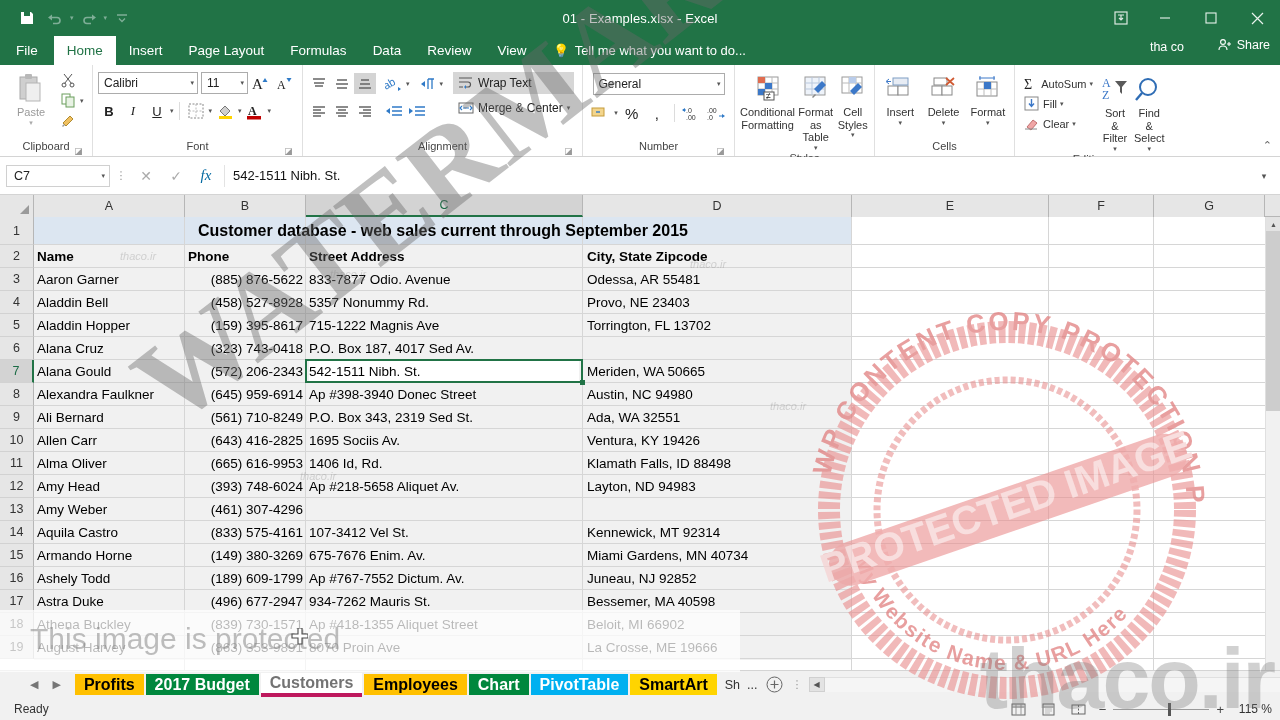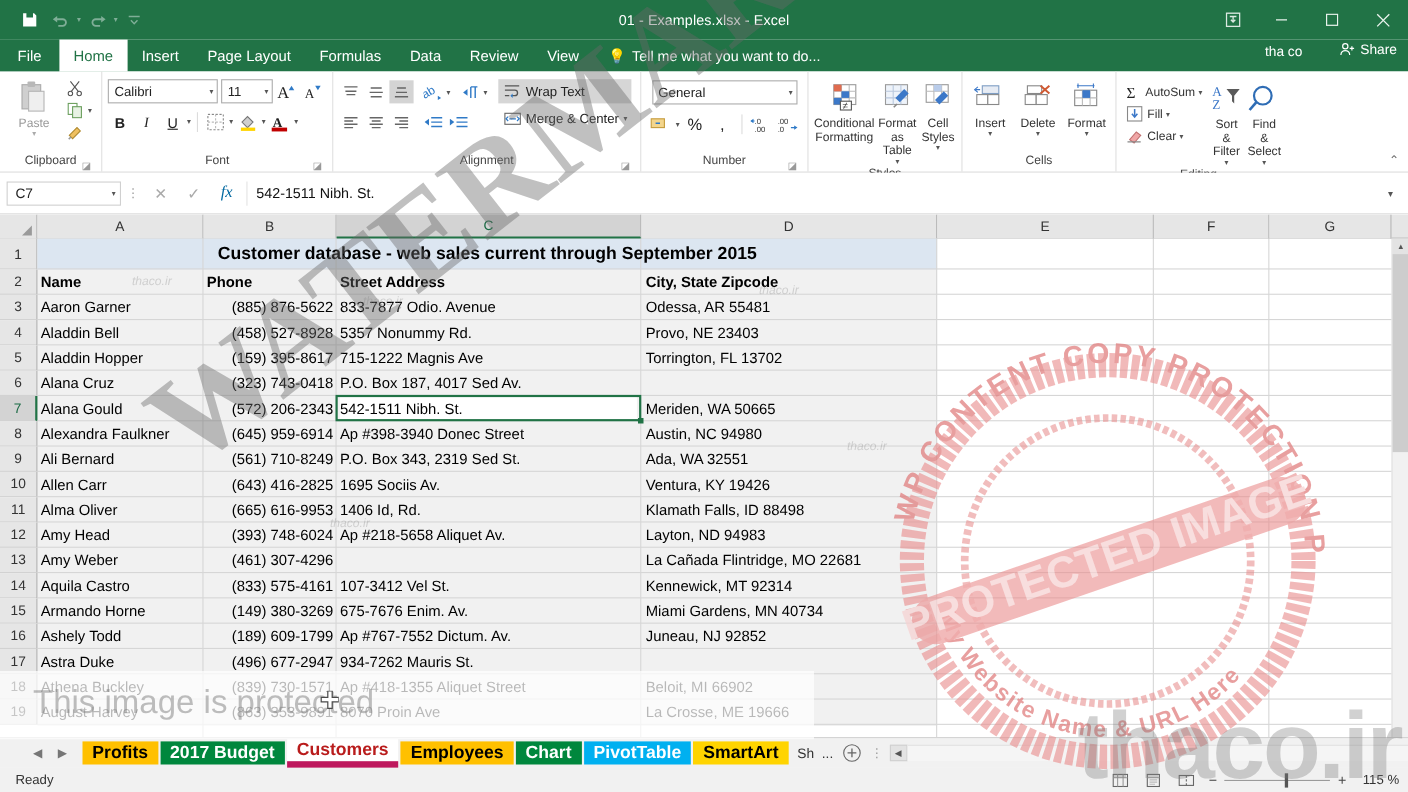--- a/index.html
+++ b/index.html
@@ -174,21 +174,21 @@
   .sheetbar {
     position: absolute; top: 670px; left: 0; width: 1280px; height: 28px;
     background: #f1f1f1; border-top: 1px solid #d4d4d4;
     display: flex; align-items: center; padding-left: 6px;
   }
   .navarrows { display: flex; align-items: center; gap: 14px; padding: 0 14px 0 24px; color: #767676; font-size: 11px; }
   .stab {
     height: 21px; padding: 10px 9px; display: flex; align-items: center;
     font-size: 16px; font-weight: bold; white-space: nowrap; margin-right: 2px;
   }
-  .stab.active { background: #ffffff; color: #b91c1c; border-bottom: 6px solid #be185d; }
+  .stab.active { background: #ffffff; color: #737373; border-bottom: 4px solid #be185d; }
   .sh-more { font-size: 12.5px; color: #333; padding: 0 6px; display:flex; align-items:center; gap: 7px; }
   .addsheet { width: 22px; height: 22px; display:flex; align-items:center;justify-content:center; color:#555; }
   .vdots { color:#999; padding: 0 6px; font-size: 11px;}
   .hscroll { flex: 1; height: 15px; background: #f1f1f1; display: flex; align-items: center; }
   .hs-left { width: 16px; height: 15px; background: #e3e3e3; display:flex;align-items:center;justify-content:center;color:#555;font-size:8px; border:1px solid #d0d0d0;}
   .hs-track { flex: 1; height: 15px; background: #f5f5f5; border-top:1px solid #e0e0e0; }
 
   
   .statusbar {
     position: absolute; top: 698px; left: 0; width: 1280px; height: 22px;
@@ -837,40 +837,40 @@
       <div class="cell" style="left:275px;top:235px;width:270px;height:23px">1406 Id, Rd.</div>
       <div class="cell" style="left:553px;top:235px;width:262px;height:23px">Klamath Falls, ID 88498</div>
 
       <div class="cell" style="left:3px;top:258px;width:145px;height:23px">Amy Head</div>
       <div class="cell" style="left:154px;top:258px;width:115px;height:23px;justify-content:flex-end">(393) 748-6024</div>
       <div class="cell" style="left:275px;top:258px;width:270px;height:23px">Ap #218-5658 Aliquet Av.</div>
       <div class="cell" style="left:553px;top:258px;width:262px;height:23px">Layton, ND 94983</div>
 
       <div class="cell" style="left:3px;top:281px;width:145px;height:23px">Amy Weber</div>
       <div class="cell" style="left:154px;top:281px;width:115px;height:23px;justify-content:flex-end">(461) 307-4296</div>
-      <div class="cell" style="left:553px;top:281px;width:300px;height:23px">La Cañada Flintridge, MO 22681</div>
 
       <div class="cell" style="left:3px;top:304px;width:145px;height:23px">Aquila Castro</div>
       <div class="cell" style="left:154px;top:304px;width:115px;height:23px;justify-content:flex-end">(833) 575-4161</div>
       <div class="cell" style="left:275px;top:304px;width:270px;height:23px">107-3412 Vel St.</div>
       <div class="cell" style="left:553px;top:304px;width:262px;height:23px">Kennewick, MT 92314</div>
 
       <div class="cell" style="left:3px;top:327px;width:145px;height:23px">Armando Horne</div>
       <div class="cell" style="left:154px;top:327px;width:115px;height:23px;justify-content:flex-end">(149) 380-3269</div>
       <div class="cell" style="left:275px;top:327px;width:270px;height:23px">675-7676 Enim. Av.</div>
       <div class="cell" style="left:553px;top:327px;width:262px;height:23px">Miami Gardens, MN 40734</div>
 
       <div class="cell" style="left:3px;top:350px;width:145px;height:23px">Ashely Todd</div>
       <div class="cell" style="left:154px;top:350px;width:115px;height:23px;justify-content:flex-end">(189) 609-1799</div>
       <div class="cell" style="left:275px;top:350px;width:270px;height:23px">Ap #767-7552 Dictum. Av.</div>
       <div class="cell" style="left:553px;top:350px;width:262px;height:23px">Juneau, NJ 92852</div>
 
       <div class="cell" style="left:3px;top:373px;width:145px;height:23px">Astra Duke</div>
       <div class="cell" style="left:154px;top:373px;width:115px;height:23px;justify-content:flex-end">(496) 677-2947</div>
       <div class="cell" style="left:275px;top:373px;width:270px;height:23px">934-7262 Mauris St.</div>
+      <div class="cell" style="left:553px;top:373px;width:262px;height:23px">Bessemer, MA 40598</div>
 
       <div class="cell" style="left:3px;top:396px;width:145px;height:23px">Athena Buckley</div>
       <div class="cell" style="left:154px;top:396px;width:115px;height:23px;justify-content:flex-end">(839) 730-1571</div>
       <div class="cell" style="left:275px;top:396px;width:270px;height:23px">Ap #418-1355 Aliquet Street</div>
       <div class="cell" style="left:553px;top:396px;width:262px;height:23px">Beloit, MI 66902</div>
 
       <div class="cell" style="left:3px;top:419px;width:145px;height:23px">August Harvey</div>
       <div class="cell" style="left:154px;top:419px;width:115px;height:23px;justify-content:flex-end">(863) 353-9891</div>
       <div class="cell" style="left:275px;top:419px;width:270px;height:23px">8070 Proin Ave</div>
       <div class="cell" style="left:553px;top:419px;width:262px;height:23px">La Crosse, ME 19666</div>

